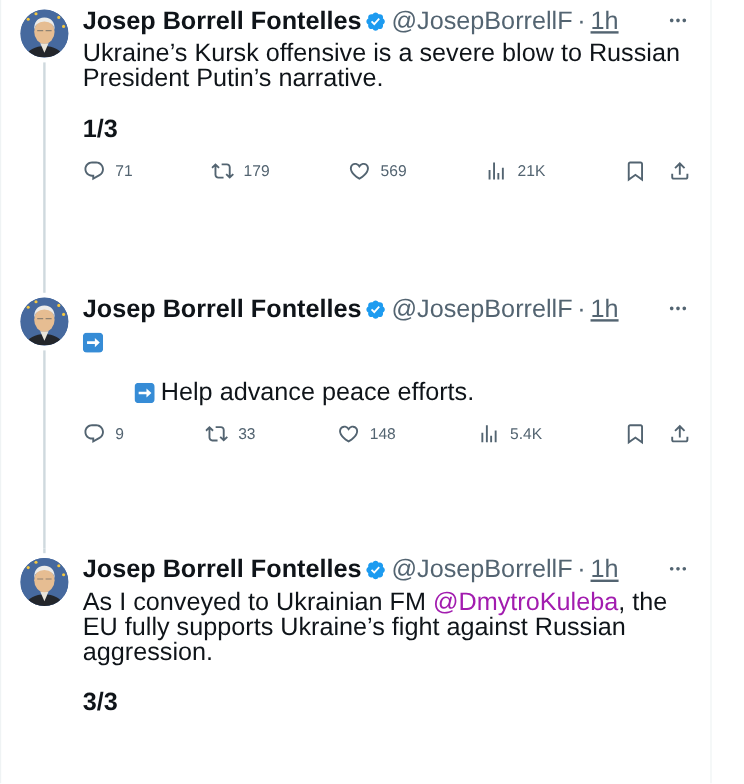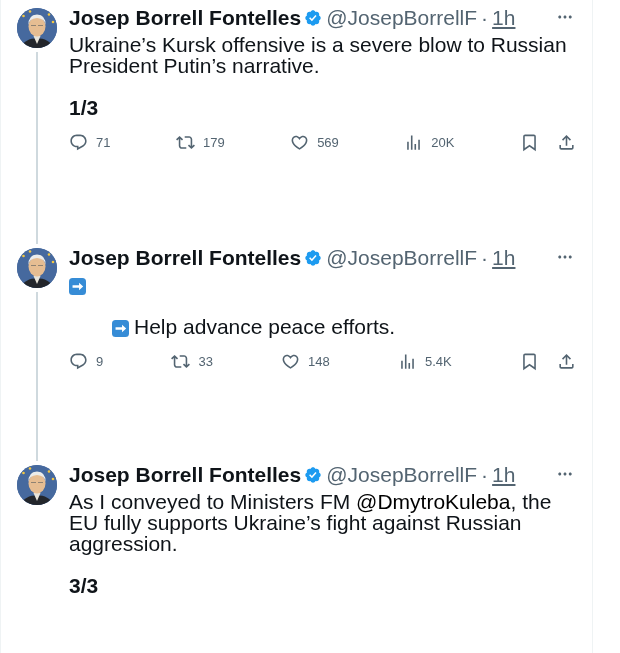--- a/index.html
+++ b/index.html
@@ -54,21 +54,21 @@
     margin:0 0 21px 0; font-size:21px; line-height:21px; color:#0f1419;
     white-space:pre-wrap; overflow-wrap:break-word;
   }
   .body p.tight { margin-bottom:0;padding-left:43px; }
   .body p.page-num { margin-bottom:0;font-weight:bold; }
   .arrow-emoji {
     display:inline-block; width:17px; height:17px; vertical-align:-3px;
     margin-right:5px;
   }
   .arrow-emoji svg { display:block; width:17px; height:17px; }
-  .mention { color:#000000; text-decoration:none; cursor:pointer; }
+  .mention { color:#a21caf; text-decoration:none; cursor:pointer; }
   .actions {
     display:flex; align-items:flex-end; justify-content:space-between;
     margin-top:8px; height:26px; color:#536471; padding-right:0;
   }
   .action {
     display:flex; align-items:center; gap:8px; font-size:13px; line-height:16px;
     background:none; border:none; color:#536471; padding:0; cursor:pointer;
     font-family:"Liberation Sans", sans-serif;
   }
   .action svg { width:19px; height:19px; fill:currentColor; flex:none; }
@@ -166,21 +166,21 @@
         <button class="action">
           <svg>
               <use href="#i-like"></use>
             </svg>
           <span>569</span>
         </button>
         <button class="action">
           <svg>
               <use href="#i-views"></use>
             </svg>
-          <span>20K</span>
+          <span>21K</span>
         </button>
         <span class="right-group">
           <button class="action">
               <svg>
                 <use href="#i-bookmark"></use>
               </svg>
             </button>
           <button class="action">
               <svg>
                 <use href="#i-share"></use>
@@ -279,19 +279,19 @@
             </svg>
           </span>
         <span class="handle">@JosepBorrellF</span>
         <span class="dot">·</span>
         <span class="time">1h</span>
         <button class="more-btn"><svg>
               <use href="#i-more"></use>
             </svg></button>
       </div>
       <div class="body">
-        <p><span>As I conveyed to Ministers FM </span><a class="mention">@DmytroKuleba</a><span>, the EU fully supports Ukraine’s fight against Russian aggression.</span></p>
+        <p><span>As I conveyed to Ukrainian FM </span><a class="mention">@DmytroKuleba</a><span>, the EU fully supports Ukraine’s fight against Russian aggression.</span></p>
         <p class="page-num">3/3</p>
       </div>
     </div>
   </article>
 
 </div>
 
 </body></html>

